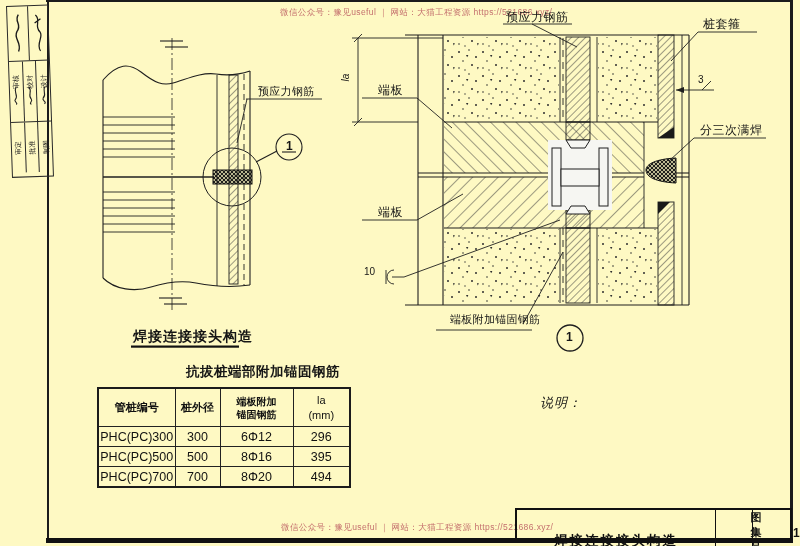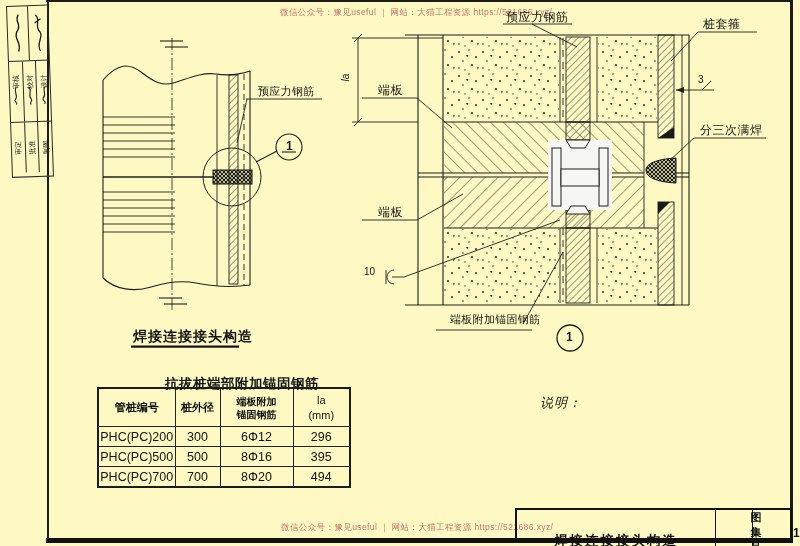--- a/index.html
+++ b/index.html
@@ -297,21 +297,21 @@
   <div class="abs lbl cn12" style="left:703px;top:16px;">桩套箍</div>
   <div class="abs lbl cn12" style="left:700px;top:122px;">分三次满焊</div>
   <div class="abs lbl cn12" style="left:378px;top:82px;">端板</div>
   <div class="abs lbl cn12" style="left:378px;top:204px;">端板</div>
   <div class="abs lbl cn11" style="left:450px;top:312px;">端板附加锚固钢筋</div>
   <div class="abs lbl la-rot" style="left:342px;top:72px;">la</div>
   <div class="abs lbl num10" style="left:698px;top:74px;">3</div>
   <div class="abs lbl num10" style="left:364px;top:266px;">10</div>
   <div class="abs lbl bubble-num" style="left:566px;top:330px;">1</div>
 
-  <div class="abs lbl ttitle" style="left:165px;top:363px;margin-top:12px;">抗拔桩端部附加锚固钢筋</div>
+  <div class="abs lbl ttitle" style="left:186px;top:363px;">抗拔桩端部附加锚固钢筋</div>
   <table class="rtable abs" style="left:97px;top:387px;width:254px;">
     <colgroup>
         <col style="width:77px">
         <col style="width:45px">
         <col style="width:73px">
         <col style="width:57px">
       </colgroup>
     <thead>
       <tr>
         <th><span>管桩编号</span></th>
@@ -321,21 +321,21 @@
           <span class="th-small">锚固钢筋</span>
         </th>
         <th style="font-weight:normal;">
           <span style="display:block;line-height:1.3;">la</span>
           <span style="display:block;line-height:1.3;">(mm)</span>
         </th>
       </tr>
     </thead>
     <tbody>
         <tr>
-          <td>PHC(PC)200</td>
+          <td>PHC(PC)300</td>
           <td>300</td>
           <td>6Φ12</td>
           <td>296</td>
         </tr>
         <tr>
           <td>PHC(PC)500</td>
           <td>500</td>
           <td>8Φ16</td>
           <td>395</td>
         </tr>

